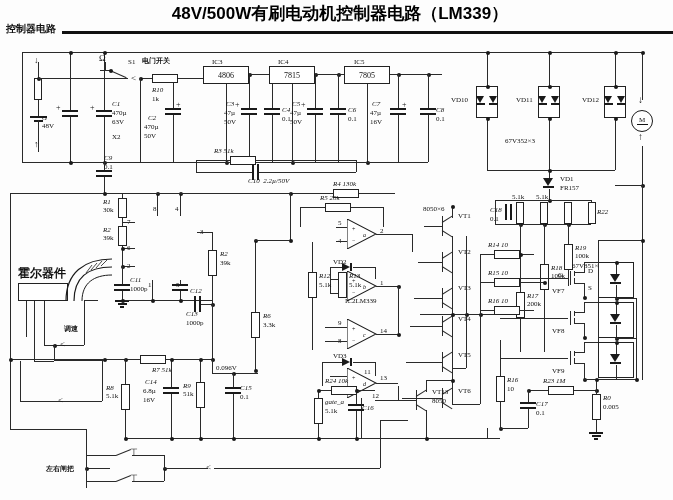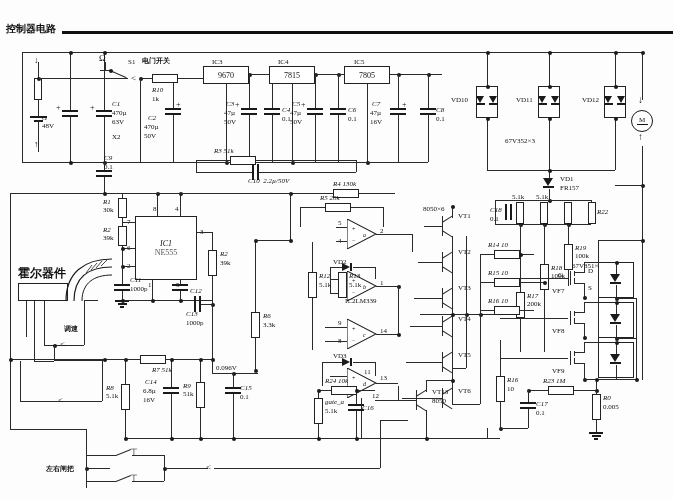--- a/index.html
+++ b/index.html
@@ -78,20 +78,21 @@
   .gnd .g2{position:absolute;width:9px;height:1.5px;background:#1a1a1a;left:2.5px;top:3px;}
   .gnd .g3{position:absolute;width:4px;height:1.5px;background:#1a1a1a;left:5px;top:6px;}
 </style>
 </head>
 <body>
 
 <div id="page">
 
   <div class="hdr-label">控制器电路</div>
   <div class="hdr-rule"></div>
+  <div class="hdr-title">48V/500W有刷电动机控制器电路（LM339）</div>
 
   <div class="wire wh" style="left:22px;top:52px;width:620px;"></div>
   <div class="wire wv" style="left:22px;top:52px;height:110px;"></div>
   <div class="wire wh" style="left:22px;top:162px;width:104px;"></div>
 
   <div class="wire wv" style="left:38px;top:62px;height:16px;"></div>
   <div class="res-v" style="left:34px;top:78px;height:22px;width:8px;"></div>
   <div class="wire wv" style="left:38px;top:100px;height:16px;"></div>
   <div class="batt" style="left:30px;top:116px;">
     <div class="lng" style="left:0;top:0;width:17px;"></div>
@@ -148,21 +149,21 @@
   <div class="lbl" style="left:144px;top:123px;">470µ</div>
   <div class="lbl" style="left:144px;top:132px;">50V</div>
 
   <div class="res-h" style="left:152px;top:74px;"></div>
   <div class="lbl lbl-i" style="left:152px;top:86px;">R10</div>
   <div class="lbl" style="left:152px;top:95px;">1k</div>
   <div class="lbl" style="left:152px;top:104px;"></div>
 
   <div class="lbl" style="left:212px;top:58px;">IC3</div>
   <div class="icbox" style="left:203px;top:66px;width:46px;height:18px;">
-    <span>9670</span>
+    <span>4806</span>
   </div>
   <div class="wire wh" style="left:249px;top:74px;width:26px;"></div>
   <div class="wire wv" style="left:226px;top:84px;height:78px;"></div>
   <div class="node" style="left:226px;top:162px;"></div>
 
   <div class="node" style="left:249px;top:74px;"></div>
   <div class="wire wv" style="left:249px;top:74px;height:34px;"></div>
   <div class="cap-v" style="left:241px;top:108px;"></div>
   <div class="plusmark" style="left:235px;top:101px;">+</div>
   <div class="wire wv" style="left:249px;top:115px;height:47px;"></div>
@@ -436,24 +437,20 @@
   <div class="wire wh" style="left:584px;top:342px;width:14px;"></div>
   <div class="wire wv" style="left:598px;top:262px;height:80px;"></div>
 
   <div class="wire wh" style="left:584px;top:379px;width:52px;"></div>
   <div class="wire wv" style="left:636px;top:298px;height:81px;"></div>
   <div class="wire wh" style="left:616px;top:298px;width:20px;"></div>
   <div class="wire wh" style="left:616px;top:338px;width:20px;"></div>
   <div class="wire wh" style="left:616px;top:379px;width:20px;"></div>
   <div class="node" style="left:636px;top:379px;"></div>
 
-  <div class="icbox big" style="left:135px;top:216px;width:62px;height:64px;flex-direction:column;">
-    <span class="lbl-i" style="position:static;font-size:8px;">IC1</span>
-    <span style="position:static;font-size:8px;color:#555;">NE555</span>
-  </div>
   <div class="pin" style="left:127px;top:218px;">7</div>
   <div class="pin" style="left:127px;top:244px;">6</div>
   <div class="pin" style="left:127px;top:262px;">2</div>
   <div class="pin" style="left:153px;top:205px;">8</div>
   <div class="pin" style="left:175px;top:205px;">4</div>
   <div class="pin" style="left:200px;top:228px;">3</div>
   <div class="pin" style="left:148px;top:281px;">1</div>
   <div class="pin" style="left:176px;top:281px;">5</div>
 
   <div class="wire wv" style="left:157px;top:193px;height:23px;"></div>

